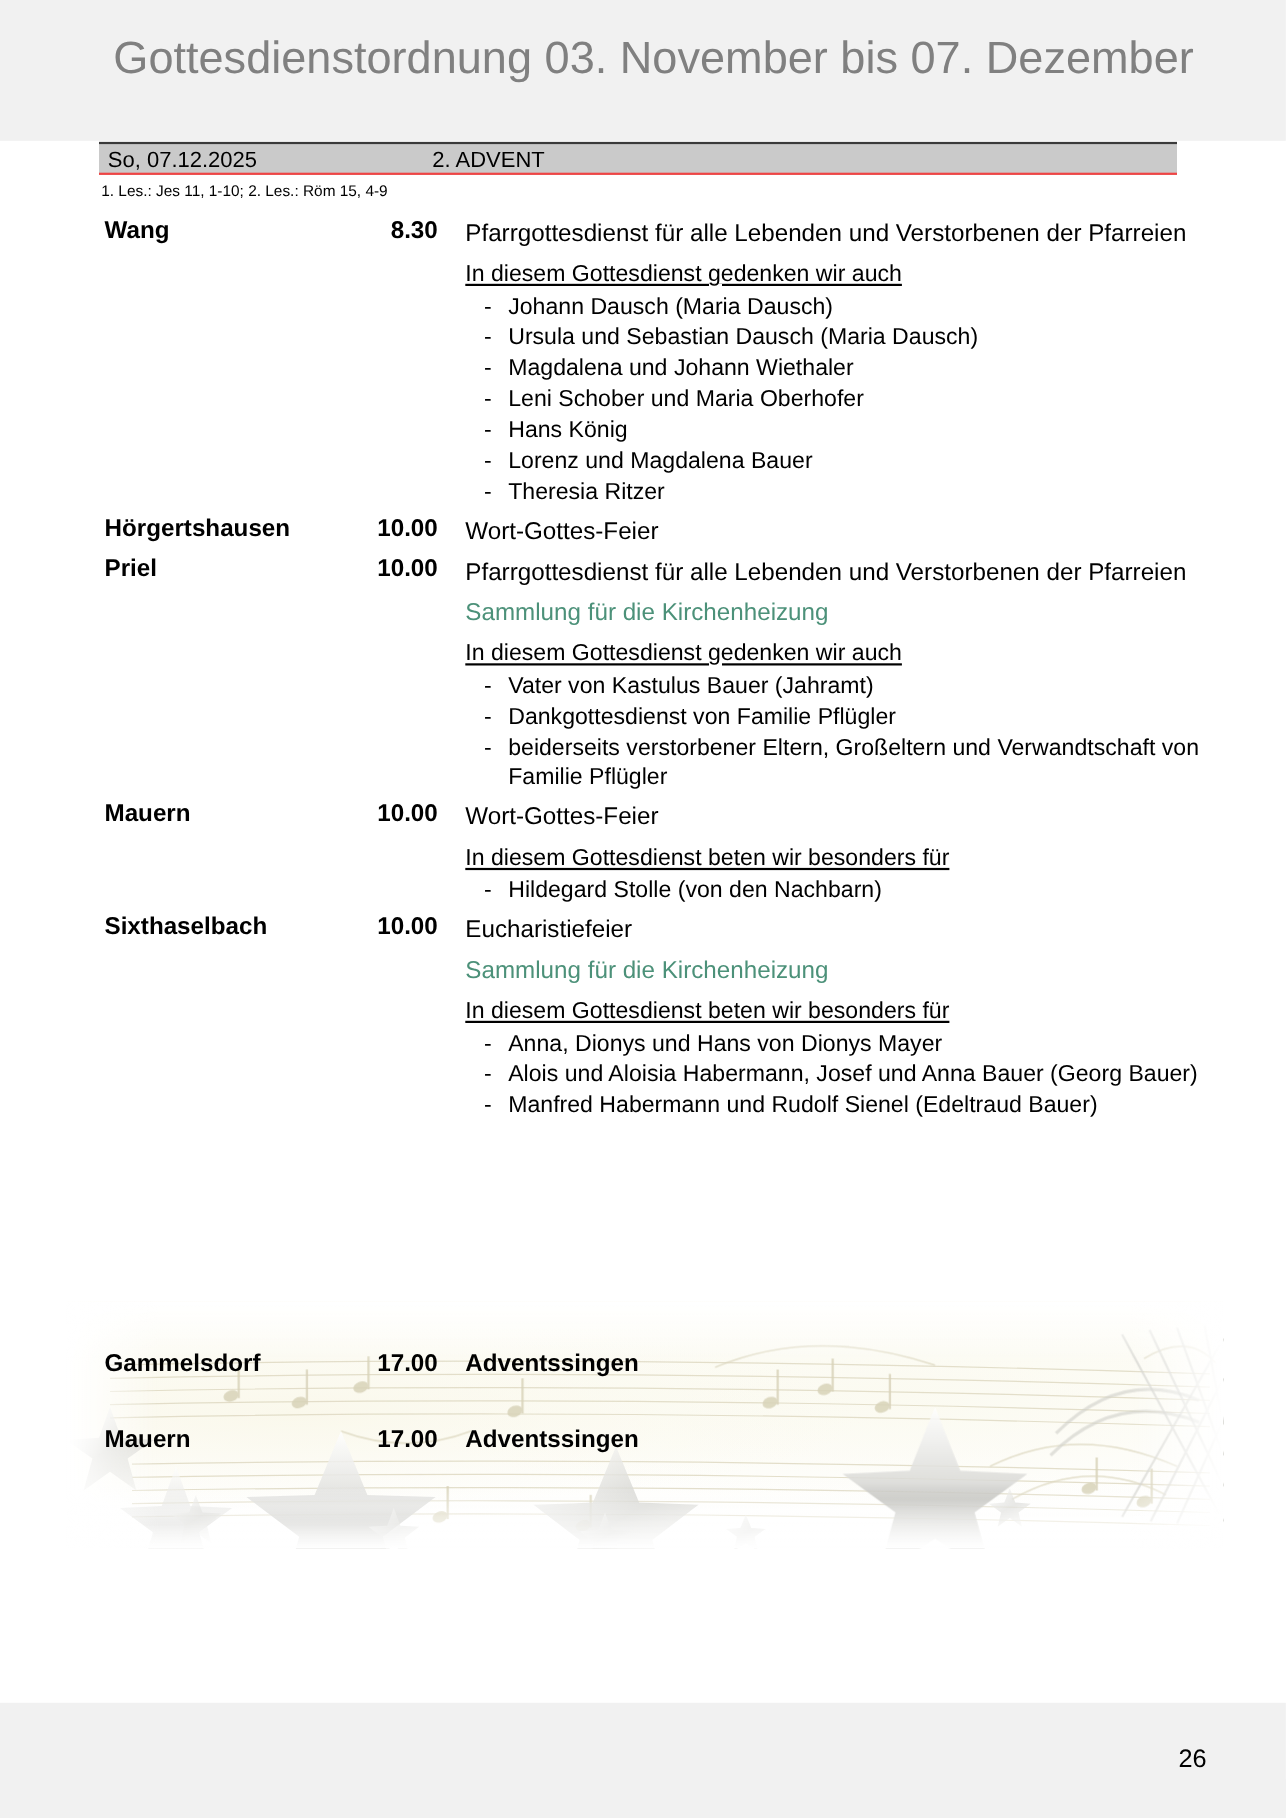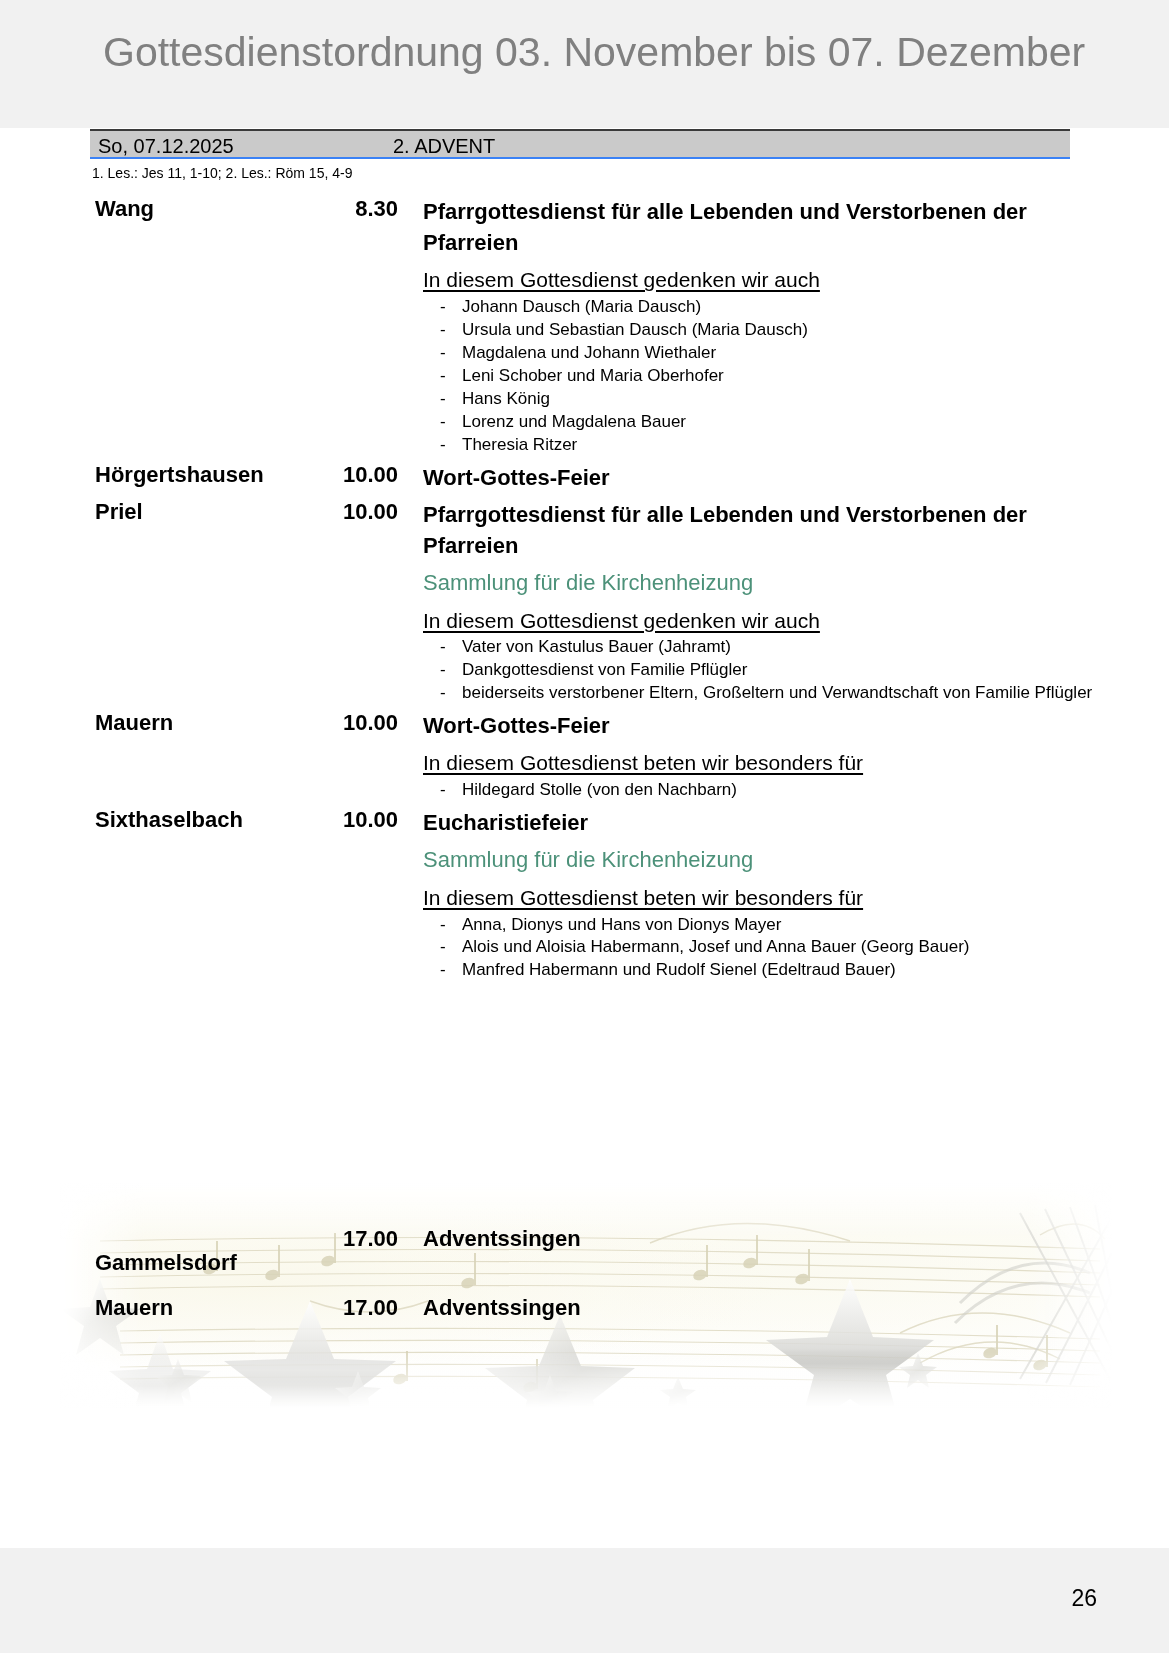--- a/index.html
+++ b/index.html
@@ -39,21 +39,21 @@
 
   
   .date-bar {
     position: absolute;
     left: 90px;
     top: 129px;
     width: 980px;
     height: 30px;
     background: #cacaca;
     border-top: 2px solid #3a3a3a;
-    border-bottom: 2px solid #3b82f6;
+    border-bottom: 2px solid #ef4444;
     box-sizing: border-box;
   }
   .date-bar .date-text {
     position: absolute;
     left: 8px;
     top: 4px;
     font-size: 20px;
     white-space: nowrap;
   }
   .date-bar .season-text {
@@ -107,21 +107,21 @@
     font-weight: bold;
     white-space: nowrap;
   }
   .desc-col {
     margin-left: 423px;
     margin-right: 60px;
     min-height: 1px;
   }
   .title {
     font-size: 22px;
-    font-weight: bold;
+    font-weight: normal;
     line-height: 1.42;
   }
   .collection {
     font-size: 22px;
     color: #4c9179;
     line-height: 1.42;
     margin-top: 6px;
   }
   .intent-head {
     font-size: 21px;
@@ -131,21 +131,21 @@
     margin-top: 7px;
     display: inline-block;
   }
   .intent-list {
     margin: 0;
     padding: 0;
     list-style: none;
   }
   .intent-item {
     position: relative;
-    font-size: 17px;
+    font-size: 21px;
     line-height: 1.29;
     padding-left: 39px;
     margin-top: 1px;
   }
   .intent-item::before {
     content: "-";
     position: absolute;
     left: 17px;
     top: 0;
   }
@@ -404,21 +404,21 @@
       <path d="M900 120 Q 960 60 1030 90"></path>
       <path d="M895 140 Q 955 80 1030 110"></path>
     </g>
 
     <rect x="0" y="0" width="1052" height="225" fill="url(#fadeTop)"></rect>
     <rect x="0" y="0" width="1052" height="225" fill="url(#fadeSide)"></rect>
   </svg>
 
   <div class="banner-row">
       <div class="banner-row" style="top: 43px;">
-        <div class="loc" style="left: 35px; margin-top: 24px;">Gammelsdorf</div>
+        <div class="loc" style="left: 35px;">Gammelsdorf</div>
         <div class="time" style="left: 195px;">17.00</div>
         <div class="btitle" style="left: 363px;">Adventssingen</div>
       </div>
       <div class="banner-row" style="top: 112px;">
         <div class="loc" style="left: 35px;">Mauern</div>
         <div class="time" style="left: 195px;">17.00</div>
         <div class="btitle" style="left: 363px;">Adventssingen</div>
       </div>
     </div>
 </div>

